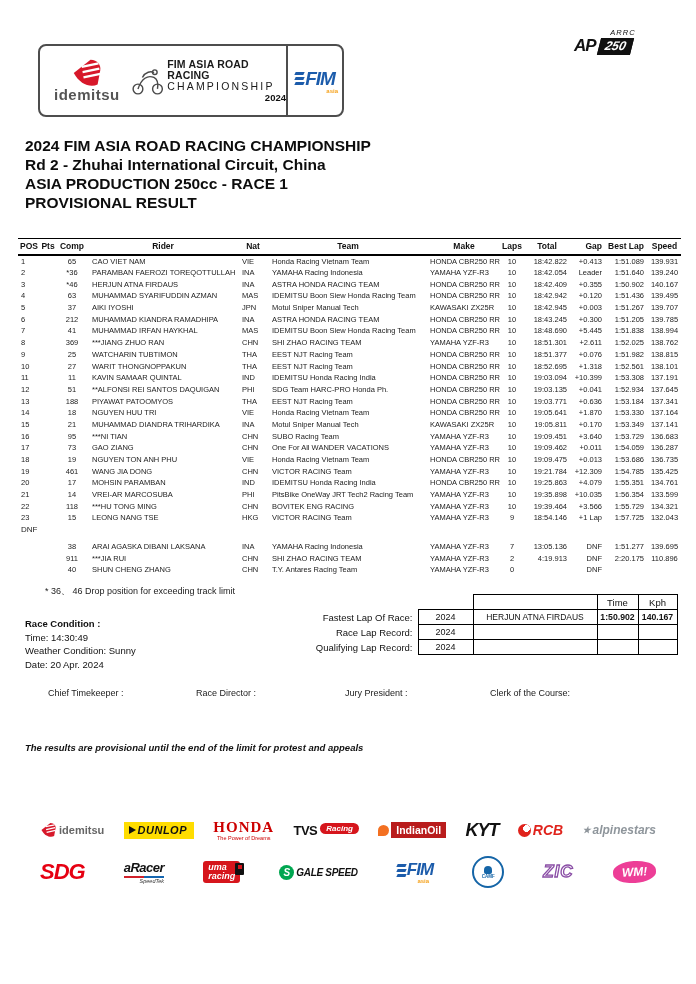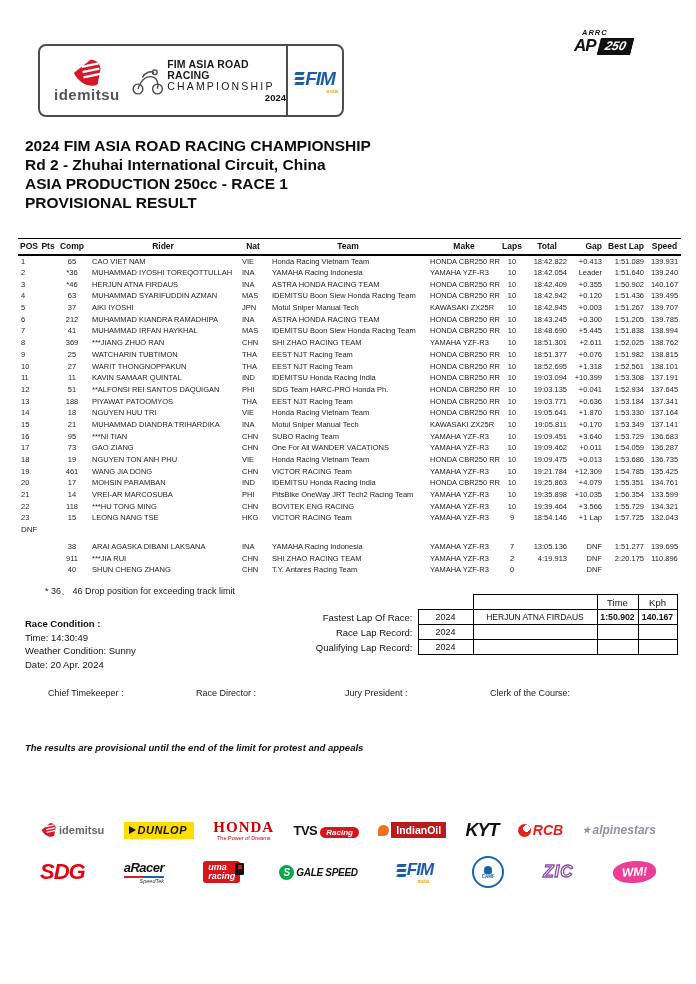--- a/index.html
+++ b/index.html
@@ -16,21 +16,21 @@
   .champ-l2 { font-size:10.5px; font-weight:400; color:#1a1a1a; letter-spacing:2.2px; }
   .champ-yr { font-size:9.5px; font-weight:900; text-align:right; }
   .fim-sect { border-left:2px solid #4d4d4d; height:100%; width:56px; display:flex; flex-direction:column; align-items:center; justify-content:center; }
   .fim-mark { display:flex; align-items:center; }
   .fim-bars { display:flex; flex-direction:column; gap:2px; margin-right:1px; }
   .fim-bars i { display:block; width:9px; height:3px; background:#1c5cab; transform:skewX(-25deg); }
   .fim-txt { font-size:19px; font-weight:900; font-style:italic; color:#1c5cab; letter-spacing:-1px; }
   .fim-sub { font-size:6px; font-weight:bold; color:#f5a21d; align-self:flex-end; margin-right:4px; margin-top:-2px; }
 
   .ap-badge { position:absolute; left:574px; top:28px; width:90px; }
-  .arrc { font-size:7.5px; font-weight:700; font-style:italic; letter-spacing:1px; margin-left:8px; }
+  .arrc { font-size:7.5px; font-weight:400; font-style:italic; letter-spacing:1px; margin-left:8px;text-align:center; }
   .ap-row { display:flex; align-items:center; margin-top:-1px; }
   .ap-txt { font-size:17px; font-weight:900; font-style:italic; letter-spacing:-1px; }
   .ap-250 { margin-left:3px; background:#101010; border:1.5px solid #101010; color:#fff; font-size:12.5px; font-weight:900; font-style:italic; padding:0 5px 1px 5px; transform:skewX(-14deg); }
 
   
   .title-block { position:absolute; left:25px; top:136px; }
   .title-line { font-size:15.5px; font-weight:bold; line-height:19px; color:#0d0d0d; }
   .laps-line { font-size:9px; font-weight:bold; margin-top:2px; }
 
   
@@ -96,21 +96,21 @@
   .row2 { top:853px; height:38px; }
   .logo { display:flex; align-items:center; }
 
   .sp-idem-txt { font-size:11px; font-weight:bold; color:#666; margin-left:2px; }
   .sp-dunlop { background:#ffdd00; padding:2px 7px 3px 5px; display:flex; align-items:center; }
   .sp-dunlop .arrow { width:0; height:0; border-left:7px solid #111; border-top:4px solid transparent; border-bottom:4px solid transparent; margin-right:2px; }
   .sp-dunlop .txt { font-size:11px; font-weight:900; font-style:italic; letter-spacing:.5px; }
   .sp-honda { text-align:center; }
   .sp-honda .h1 { font-family:"Liberation Serif", serif; font-size:15px; font-weight:900; color:#cc0000; letter-spacing:1px; }
   .sp-honda .h2 { font-size:5.5px; color:#cc0000; margin-top:-1px; }
-  .sp-tvs { display:flex; align-items:flex-end; }
+  .sp-tvs { display:flex; align-items:flex-start; }
   .sp-tvs .t1 { font-size:13px; font-weight:900; letter-spacing:-.5px; }
   .sp-tvs .t2 { background:#d6151c; color:#fff; font-size:8px; font-weight:bold; font-style:italic; border-radius:7px; padding:1px 6px; margin-left:3px; }
   .sp-ioc { display:flex; align-items:center; }
   .sp-ioc .drop { width:11px; height:11px; border-radius:50% 50% 50% 0; background:#f37021; margin-right:2px; }
   .sp-ioc .box { background:#b91c1c; color:#fff; font-size:10.5px; font-weight:bold; padding:2px 5px; }
   .sp-kyt { font-size:18px; font-weight:900; font-style:italic; letter-spacing:-1px; }
   .sp-rcb { display:flex; align-items:center; }
   .sp-rcb .ic { width:13px; height:13px; border-radius:50%; background:radial-gradient(circle at 65% 35%, #fff 0 28%, #e0231c 30%); margin-right:2px; }
   .sp-rcb .tx { font-size:14px; font-weight:900; color:#e0231c; font-style:italic; }
   .sp-alpine { font-size:12px; font-style:italic; color:#8f969c; font-weight:bold; display:flex; align-items:center; }
@@ -239,21 +239,21 @@
         <td>10</td>
         <td>18:42.822</td>
         <td>+0.413</td>
         <td>1:51.089</td>
         <td>139.931</td>
       </tr>
       <tr>
         <td>2</td>
         <td></td>
         <td>*36</td>
-        <td>MUHAMMAD IYOSHI TOREQOTTULLAH</td>
+        <td>PARAMBAN FAEROZI TOREQOTTULLAH</td>
         <td>INA</td>
         <td>YAMAHA Racing Indonesia</td>
         <td>YAMAHA YZF-R3</td>
         <td>10</td>
         <td>18:42.054</td>
         <td>Leader</td>
         <td>1:51.640</td>
         <td>139.240</td>
       </tr>
       <tr>

